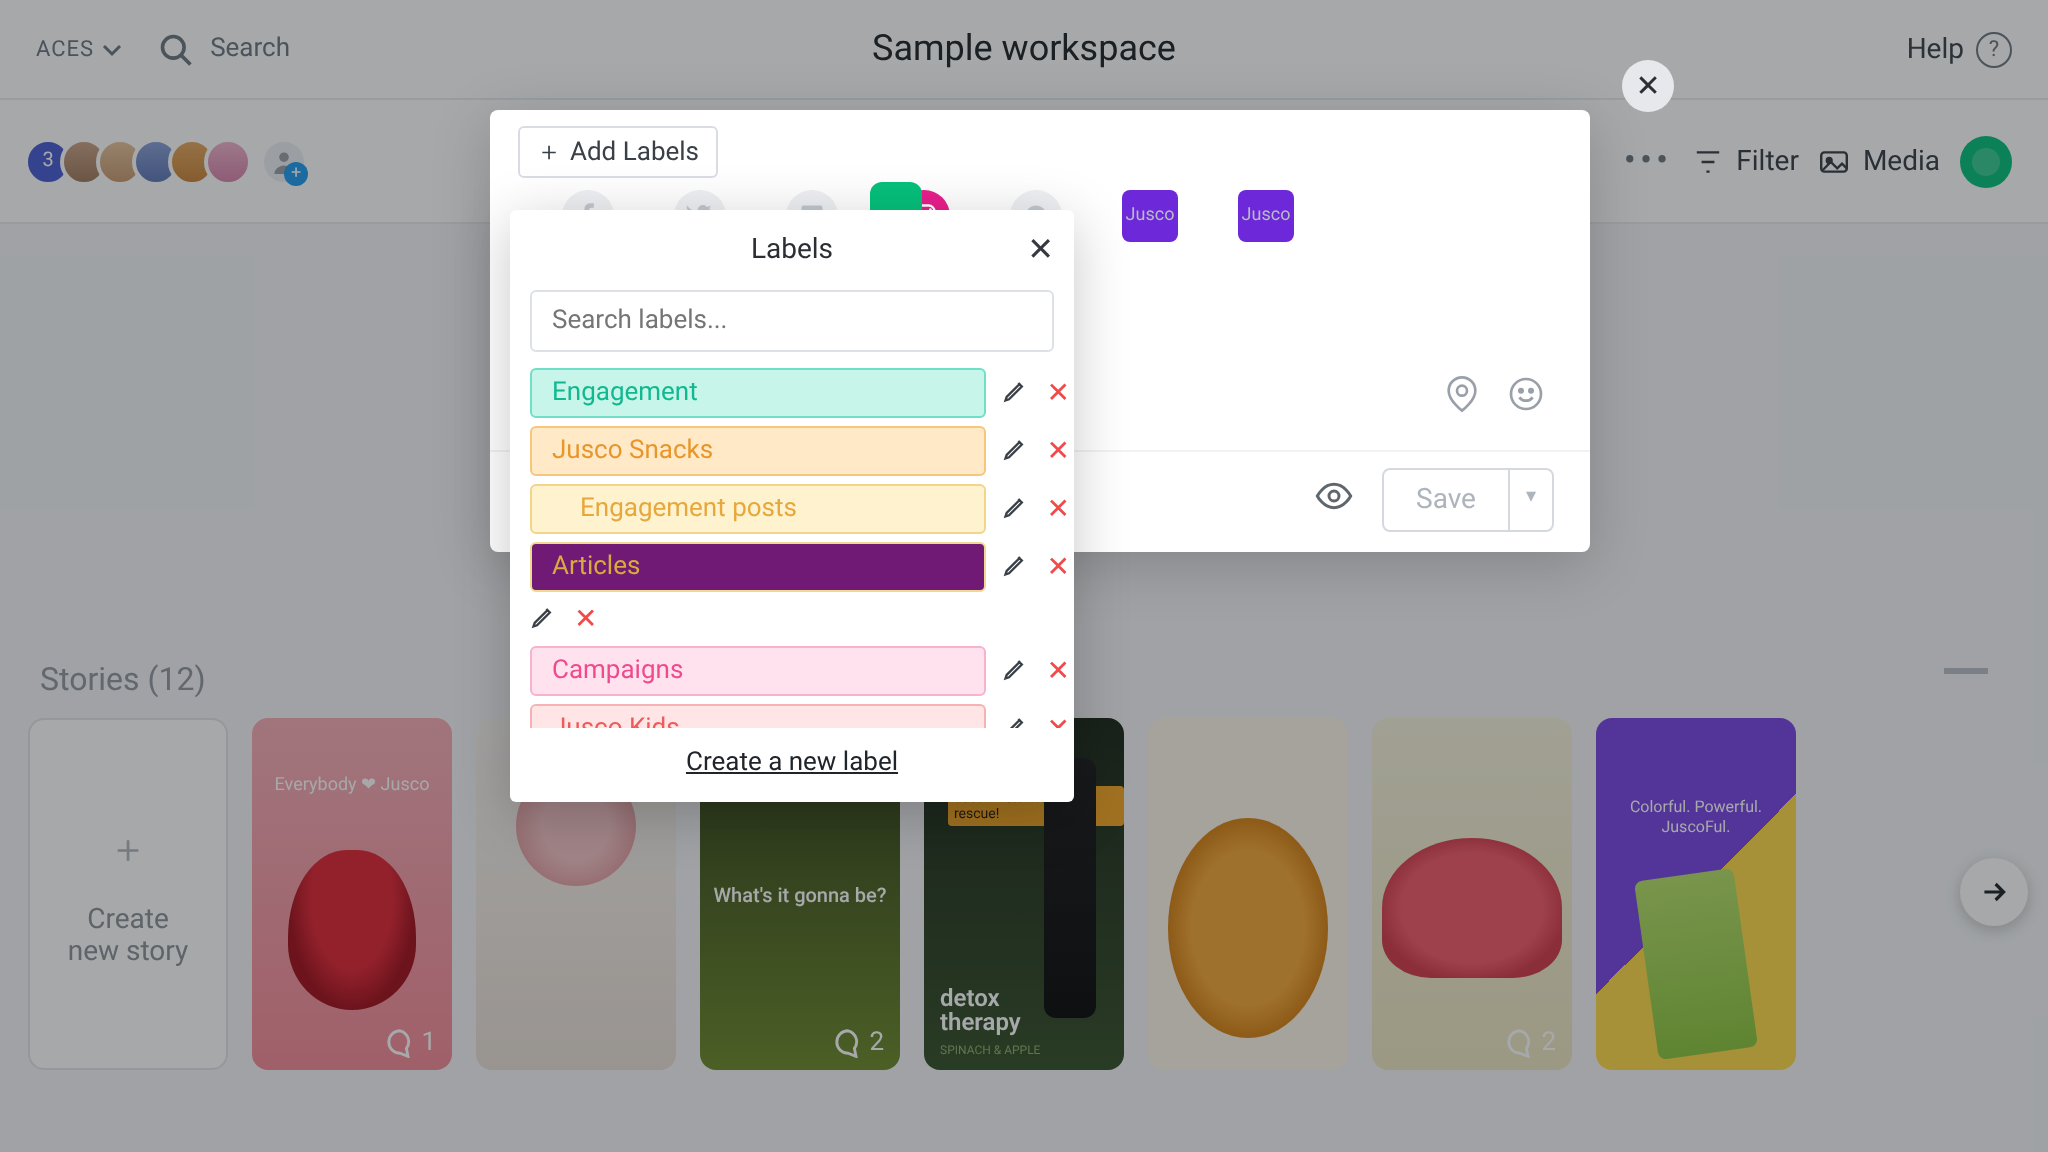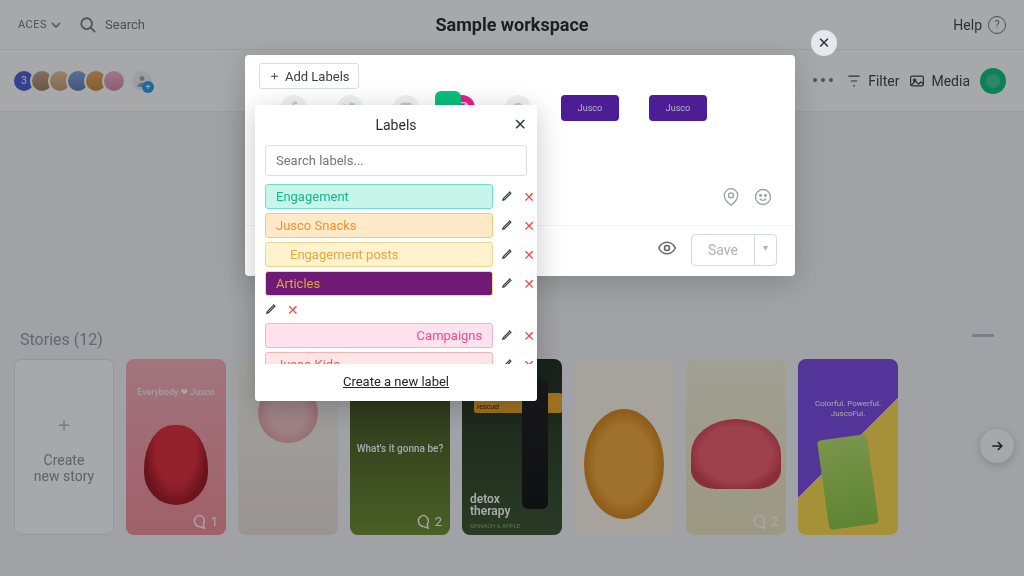--- a/index.html
+++ b/index.html
@@ -3,21 +3,21 @@
 <meta charset="utf-8">
 <style>
   *{box-sizing:border-box;margin:0;padding:0;font-family:-apple-system,BlinkMacSystemFont,"Segoe UI",Roboto,sans-serif}
   body{background:#f5f6f8;width:1024px;height:576px;overflow:hidden;position:relative;color:#222}
 
   
   .topbar{height:50px;display:flex;align-items:center;padding:0 18px;gap:18px;position:relative;background:#fff;border-bottom:1px solid #eceef1}
   .ws-dd{color:#6c7681;font-size:11px;letter-spacing:.5px;display:flex;align-items:center;gap:4px}
   .search-wrap{display:flex;align-items:center;gap:8px;color:#6c7681;font-size:13px;flex:0 0 auto}
   .search-wrap svg{stroke:#6c7681}
-  .title{position:absolute;left:50%;transform:translateX(-50%);font-size:18px;font-weight:700;color:#20252b}
+  .title{position:absolute;left:50%;transform:translateX(-50%);font-size:18px;font-weight:400;color:#20252b}
   .help{margin-left:auto;display:flex;align-items:center;gap:6px;color:#3b4149;font-size:14px}
   .help .q{width:18px;height:18px;border:1.5px solid #6c7681;border-radius:50%;display:flex;align-items:center;justify-content:center;font-size:11px;color:#6c7681}
 
   
   .bar2{height:62px;display:flex;align-items:center;padding:0 18px;gap:10px;background:#fff;border-bottom:1px solid #eceef1}
   .avatars{display:flex;align-items:center}
   .ava{width:24px;height:24px;border-radius:50%;border:2px solid #fff;margin-left:-6px;background:#ccc;background-size:cover}
   .ava.count{background:#4a5bd3;color:#fff;font-size:10px;display:flex;align-items:center;justify-content:center}
   .ava.add{background:#eef1f5;display:flex;align-items:center;justify-content:center;position:relative;margin-left:4px}
   .ava.add::after{content:"+";position:absolute;right:-2px;bottom:-2px;width:12px;height:12px;border-radius:50%;background:#1f9cf0;color:#fff;font-size:9px;line-height:12px;text-align:center}
@@ -37,21 +37,21 @@
   
   .composer{position:absolute;top:55px;left:245px;width:550px;background:#fff;border-radius:4px;box-shadow:0 6px 30px rgba(0,0,0,.18);padding-bottom:6px}
   .composer .row1{padding:8px 14px 6px;display:flex}
   .addlbl{display:flex;align-items:center;gap:4px;font-size:13px;color:#3a4047;border:1px solid #d9dde3;border-radius:3px;padding:3px 8px;background:#fff}
   .nets{display:flex;gap:30px;padding:0 24px 4px 36px}
   .net{width:26px;height:26px;border-radius:50%;background:#eef0f3;display:flex;align-items:center;justify-content:center;position:relative}
   .net.ig{background:#e91e8c}
   .net.ig::before{content:"";position:absolute;left:-14px;top:-4px;width:26px;height:34px;border-top-left-radius:6px;border-top-right-radius:6px;background:#06c07b}
   .net svg{fill:#c2c8cf}
   .net.ig svg{fill:#fff}
-  .net.tag{width:58px;border-radius:4px;background:#4c1d95;font-size:9px;color:#b7bdc3;display:flex;align-items:center;justify-content:center}
+  .net.tag{width:28px;border-radius:4px;background:#6d28d9;font-size:9px;color:#b7bdc3;display:flex;align-items:center;justify-content:center}
 
   .bodyzone{padding:30px 22px 8px;position:relative;min-height:90px}
   .bodyzone .pinloc{position:absolute;right:54px;bottom:4px;color:#949aa3}
   .bodyzone .smile{position:absolute;right:22px;bottom:4px;color:#949aa3}
 
   .compfoot{display:flex;justify-content:flex-end;align-items:center;gap:14px;padding:8px 18px 4px;border-top:1px solid #f0f2f5;margin-top:10px}
   .eye{color:#60666e}
   .savebtn{display:flex;border:1px solid #d5d9df;border-radius:4px;overflow:hidden}
   .savebtn span{padding:7px 16px;font-size:14px;color:#aeb4bb}
   .savebtn .dd{border-left:1px solid #d5d9df;padding:7px 8px;color:#aeb4bb;font-size:10px}
@@ -324,21 +324,21 @@
           </svg></span>
         <span class="lbl-del">✕</span>
       </div>
       <div class="lbl-row">
         <span class="lbl-ico"><svg width="14" height="14" viewBox="0 0 24 24" fill="none" stroke="#3a4047" stroke-width="2">
             <path d="M3 21l3-1 11-11-2-2L4 18l-1 3zM14 6l2 2"></path>
           </svg></span>
         <span class="lbl-del">✕</span>
       </div>
       <div class="lbl-row">
-        <div class="lbl-chip" style="background: rgb(255, 226, 238); color: rgb(239, 74, 141); border-color: rgb(247, 178, 205); text-align: right;">Campaigns</div>
+        <div class="lbl-chip" style="background: rgb(255, 226, 238); color: rgb(239, 74, 141); border-color: rgb(247, 178, 205);">Campaigns</div>
         <span class="lbl-ico"><svg width="14" height="14" viewBox="0 0 24 24" fill="none" stroke="#3a4047" stroke-width="2">
             <path d="M3 21l3-1 11-11-2-2L4 18l-1 3zM14 6l2 2"></path>
           </svg></span>
         <span class="lbl-del">✕</span>
       </div>
       <div class="lbl-row">
         <div class="lbl-chip" style="background: rgb(255, 229, 229); color: rgb(239, 90, 90); border-color: rgb(246, 179, 179);">Jusco Kids</div>
         <span class="lbl-ico"><svg width="14" height="14" viewBox="0 0 24 24" fill="none" stroke="#3a4047" stroke-width="2">
             <path d="M3 21l3-1 11-11-2-2L4 18l-1 3zM14 6l2 2"></path>
           </svg></span>

